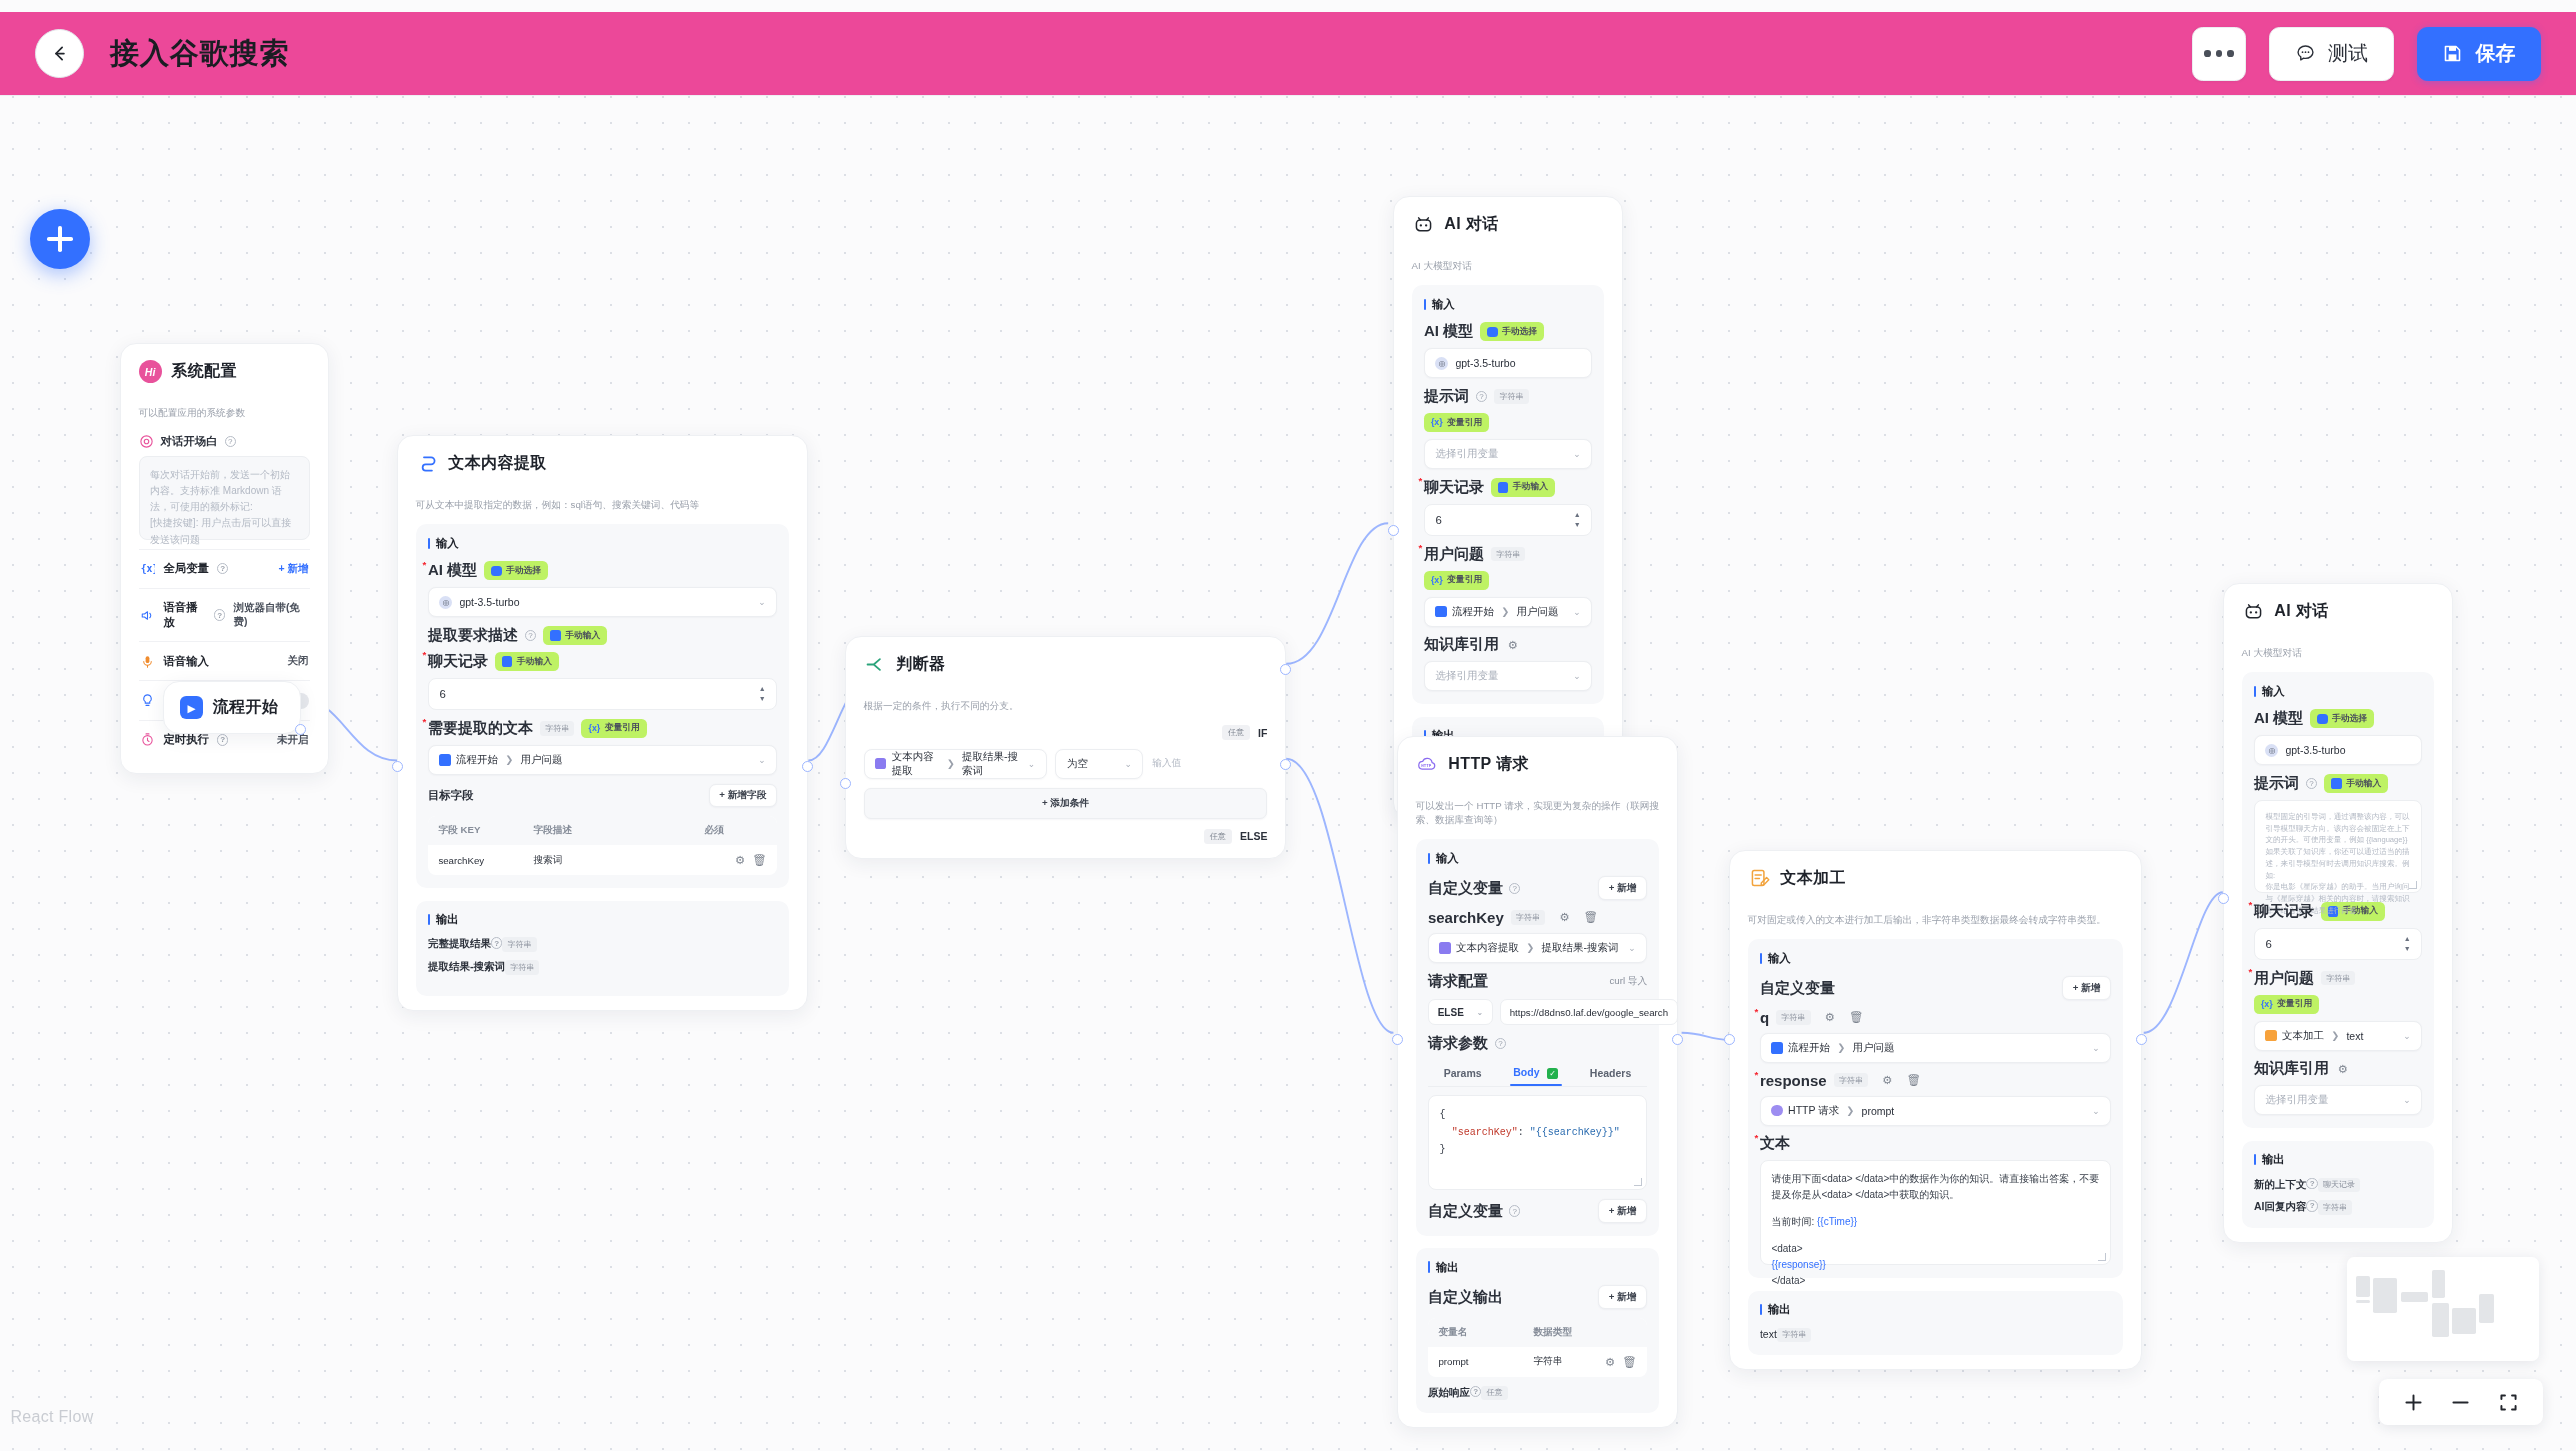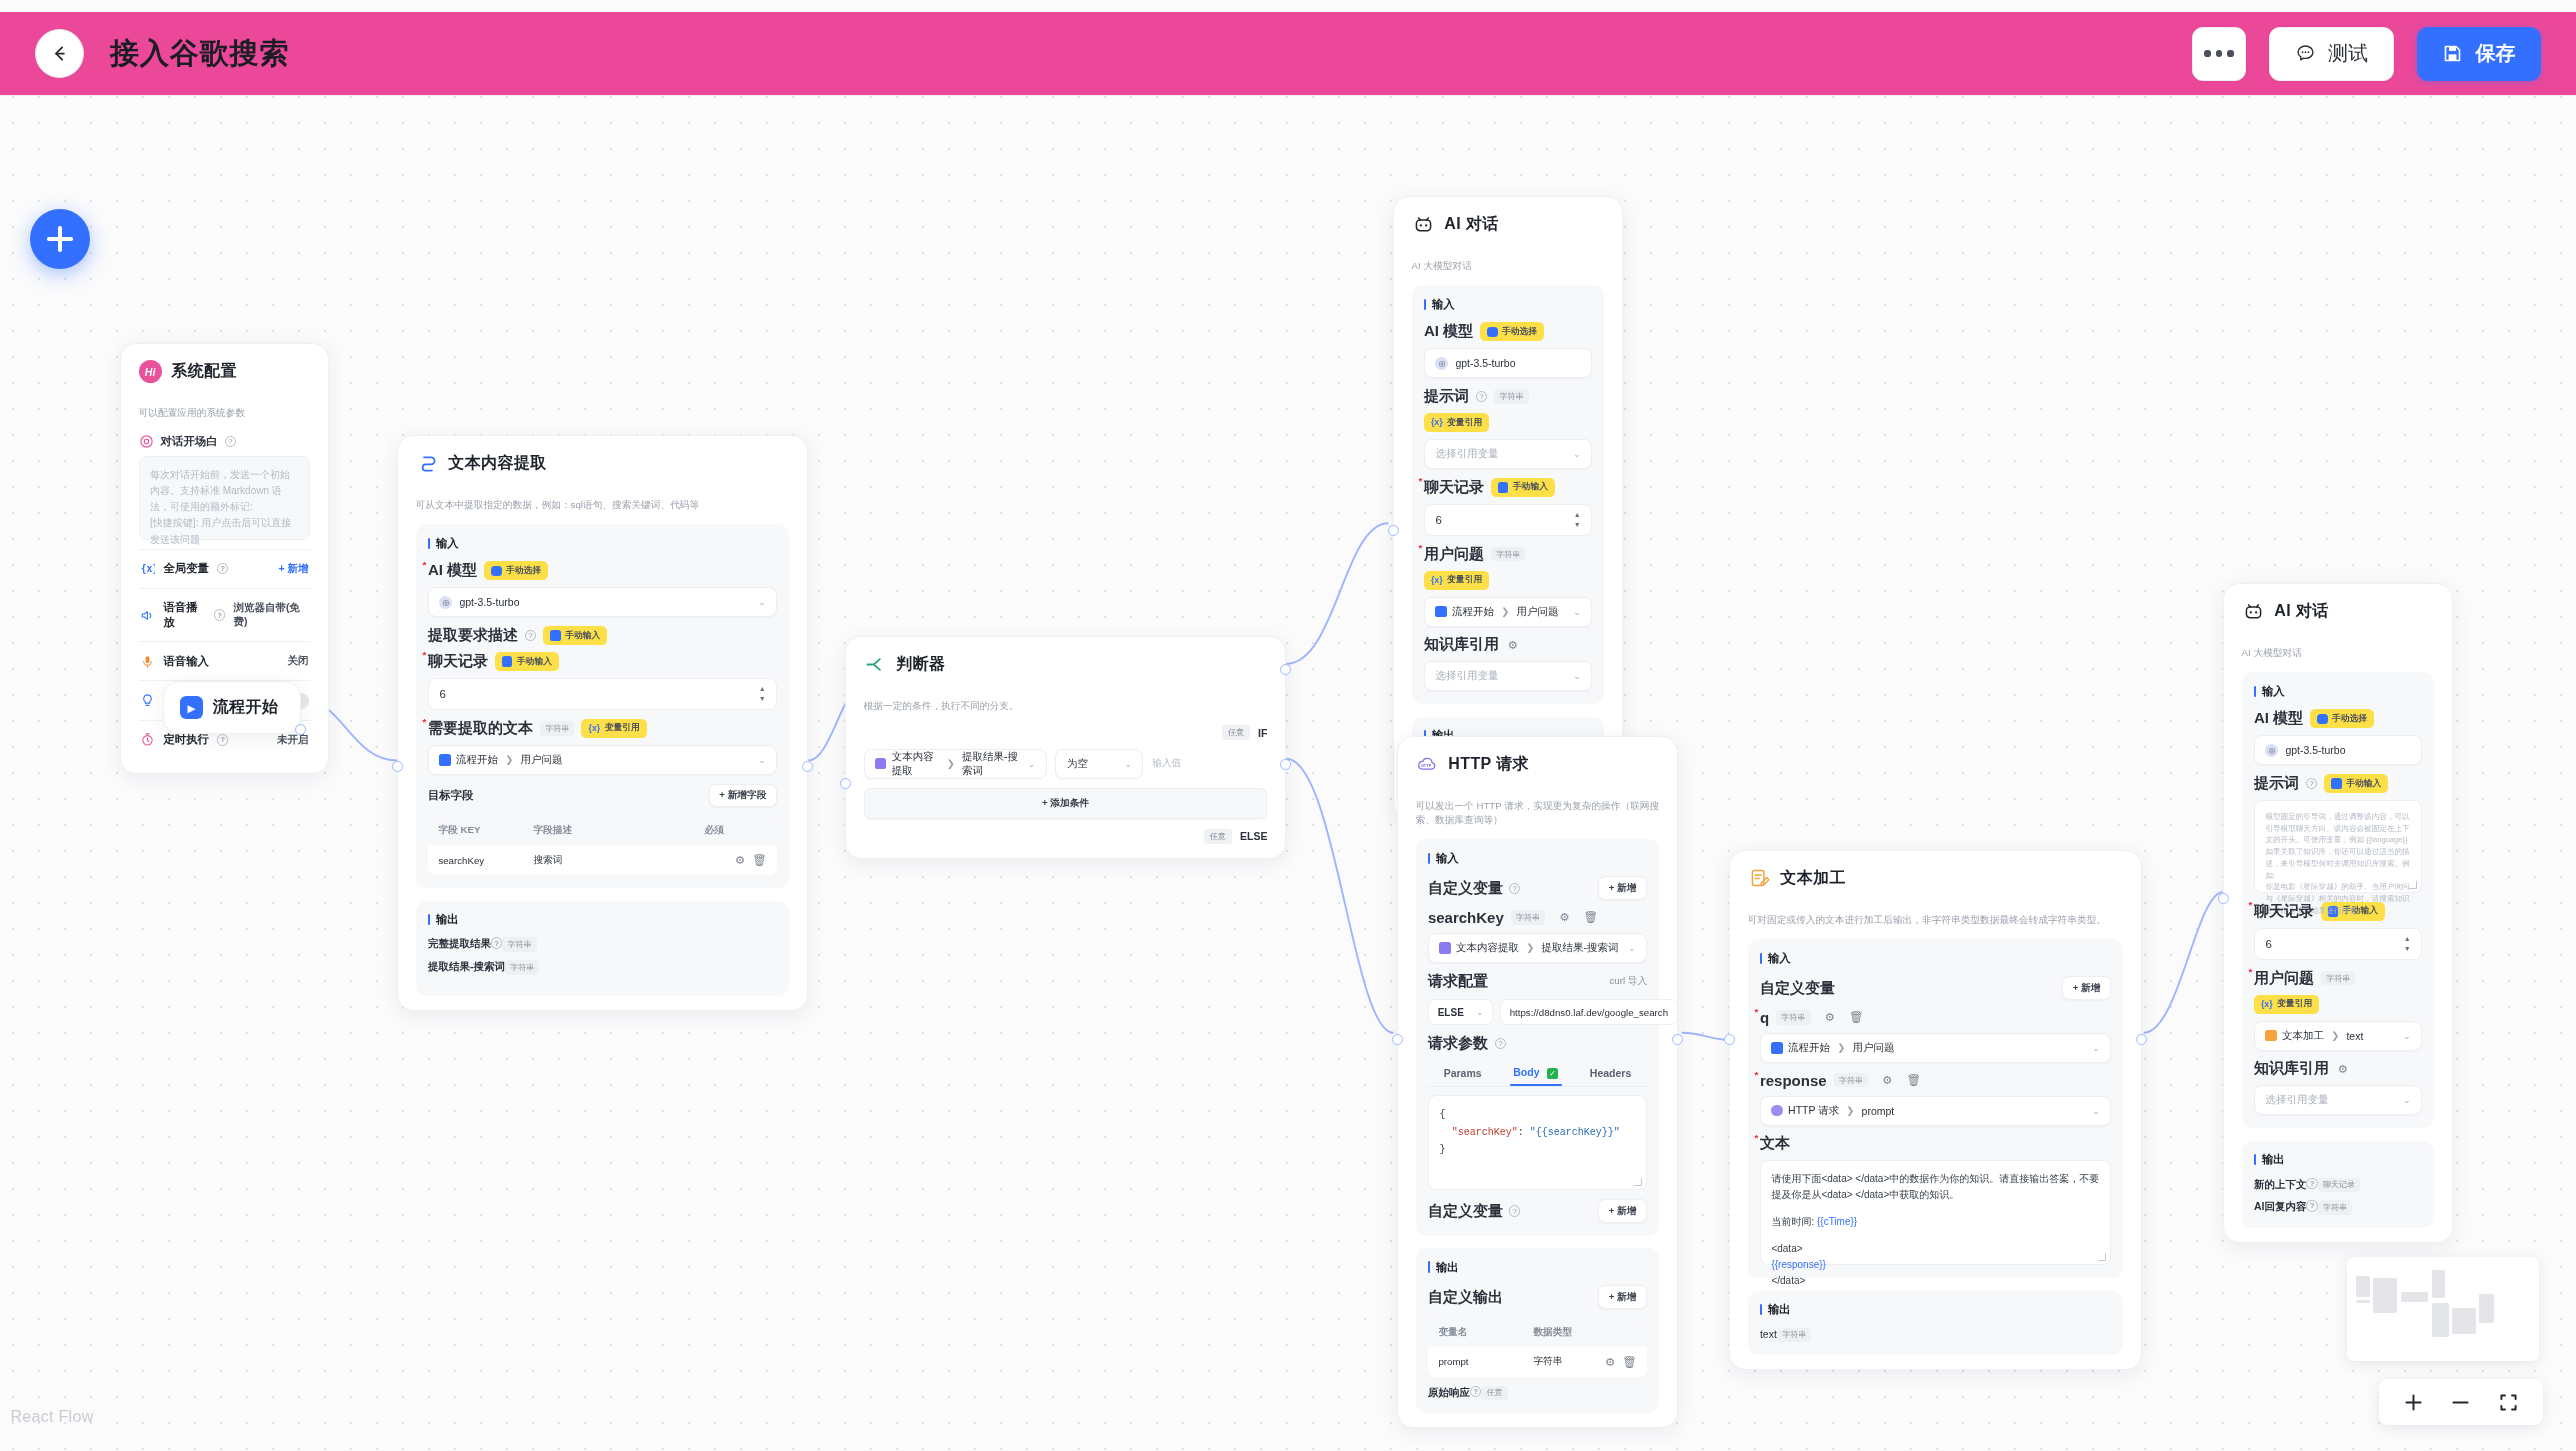--- a/index.html
+++ b/index.html
@@ -100,21 +100,21 @@
   .lbl { font-size: 15px; font-weight: 700; color: #2b303a; position: relative; }
   .lbl.req:before {
     content: "*"; color: #f5222d; position: absolute; left: -5.3px; top: -2.6px; font-size: 9.7px;
   }
   .tag {
     font-size: 8px; color: #8a909c; background: #eef0f3; border-radius: 3.5px;
     padding: 1.8px 5.3px; font-weight: 500;
   }
   .chip {
     display: inline-flex; align-items: center; gap: 4.4px;
-    font-size: 8.8px; color: #4b515c; background: #fde047; border-radius: 5.3px;
+    font-size: 8.8px; color: #4b515c; background: #bef264; border-radius: 5.3px;
     padding: 3.5px 7px; font-weight: 600; cursor: pointer;
   }
   .chip .sq { width: 10.5px; height: 10.5px; border-radius: 2.6px; background: #3370ff; flex: 0 0 auto; }
   .chip .sq.robot { background: #3370ff; border-radius: 3.5px; }
   .chip .sq.vx { background: transparent; color: #3370ff; font-size: 8.8px; width: auto; font-weight: 700; }
   .qm {
     width: 11.4px; height: 11.4px; border-radius: 50%; border: 1.1px solid #b6bcc6;
     color: #9aa0ab; font-size: 8px; display: inline-flex; align-items: center;
     justify-content: center; cursor: pointer; flex: 0 0 auto;
   }

